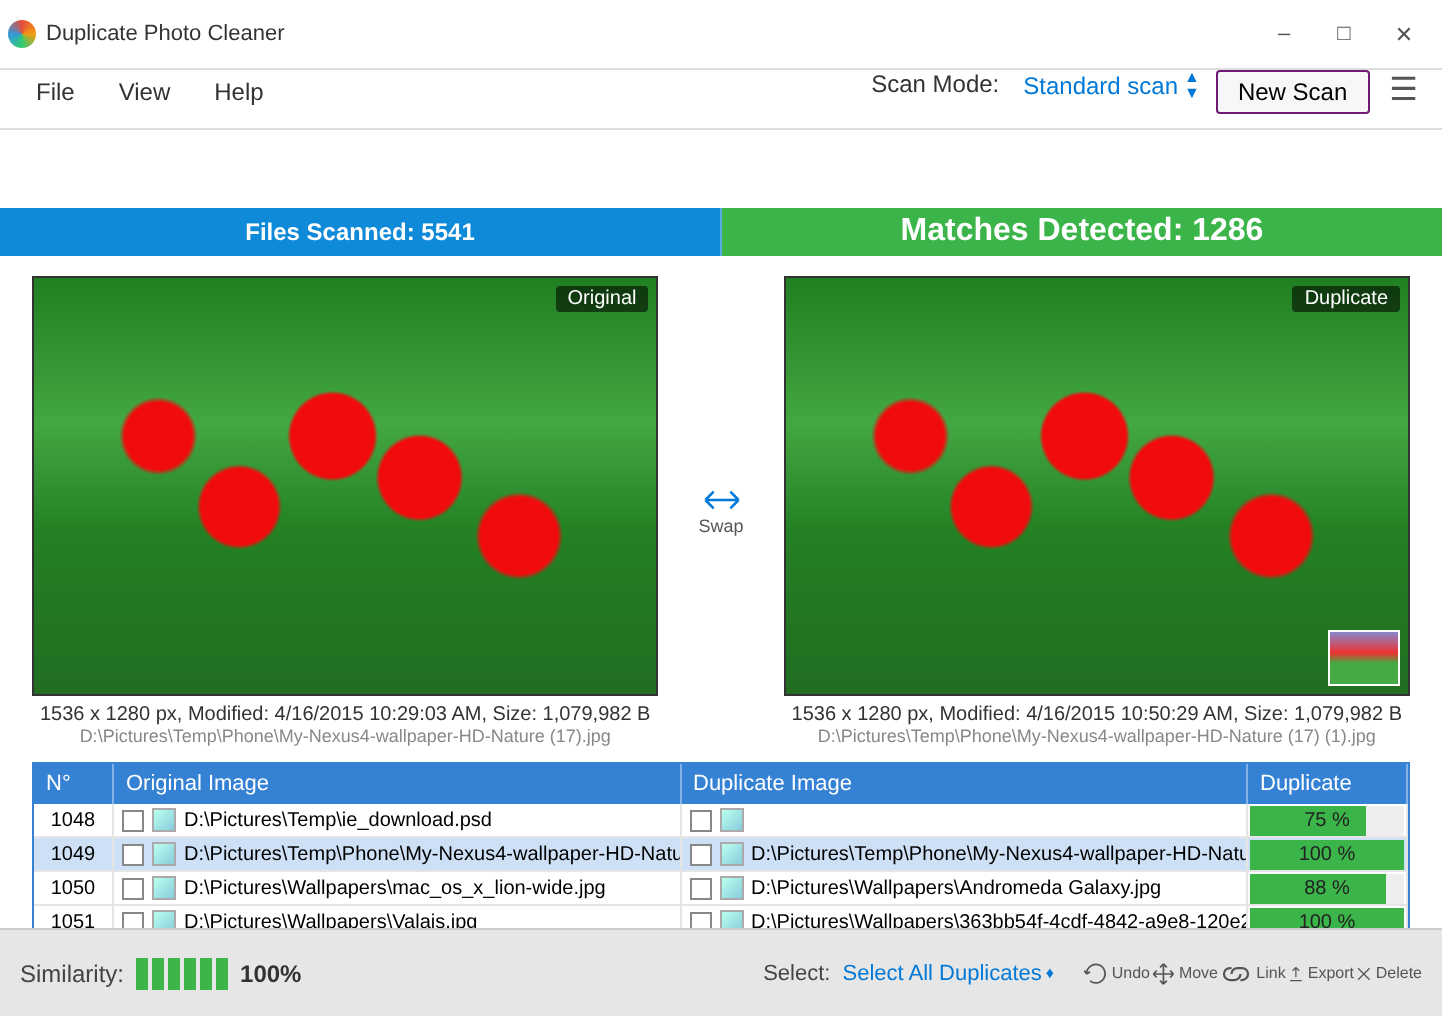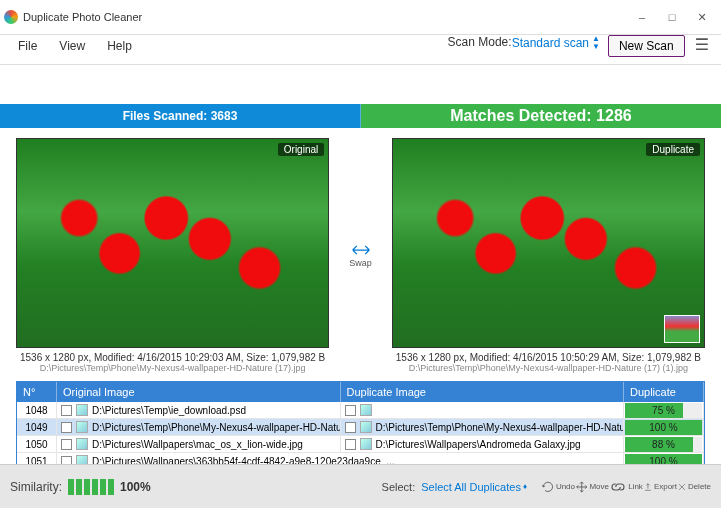--- a/index.html
+++ b/index.html
@@ -6,21 +6,21 @@
 body { font-family: "Segoe UI", Arial, sans-serif; font-size: 11px; background: #fff; width: 721px; height: 508px; overflow: hidden; position: relative; }
 
 .titlebar { height: 35px; display: flex; align-items: center; padding: 0 4px; background: #fff; border-bottom: 1px solid #ddd; }
 .titlebar .logo { width: 14px; height: 14px; border-radius: 50%; background: conic-gradient(#e74c3c, #f39c12, #2ecc71, #3498db, #e74c3c); margin-right: 5px; }
 .titlebar .title { flex: 1; font-size: 11px; color: #333; }
 .titlebar .btn { width: 30px; height: 20px; display: flex; align-items: center; justify-content: center; color: #555; }
 
 .menubar { height: 30px; display: flex; align-items: flex-start; padding: 0 8px; background: #fff; border-bottom: 1px solid #ddd; }
 .menubar .menu-item { padding: 4px 10px; font-size: 12px; color: #333; margin-right: 2px; }
 .menubar .spacer { flex: 1; }
-.menubar .scan-label { font-size: 12px; color: #333; margin-right: 0; }
+.menubar .scan-label { font-size: 12px; color: #333; margin-right: 12px; }
 .menubar .scan-mode { color: #0078d7; font-size: 12px; margin-right: 8px; display: inline-flex; align-items: center; gap: 3px; }
 .menubar .arr { font-size: 8px; line-height: 1; }
 .menubar .new-scan-btn { border: 1px solid #701a75; background: #f7f7f7; padding: 3px 10px; font-size: 12px; border-radius: 2px; margin-right: 6px; }
 .menubar .hamburger { font-size: 16px; color: #555; padding: 0 4px; }
 
 .status-row { display: flex; height: 24px; margin-top: 39px; }
 .status-left { flex: 1; background: #0f8ad8; color: #fff; display: flex; align-items: center; justify-content: center; font-size: 12px; font-weight: bold; border-right: 1px solid rgba(255,255,255,.3); }
 .status-right { flex: 1; background: #3bb54a; color: #fff; display: flex; align-items: center; justify-content: center; font-size: 16px; font-weight: bold; }
 
 .preview { display: flex; padding: 10px 16px 2px 16px; gap: 20px; align-items: center; }
@@ -97,21 +97,21 @@
     <span>Standard scan</span>
     <span class="arr">▲<br>▼</span>
   </div>
   <button class="new-scan-btn">New Scan</button>
   <div class="hamburger">☰</div>
 </div>
 
 <div class="status-row">
   <div class="status-left">
     <span>Files Scanned:</span>&nbsp;
-    <span>3683</span>
+    <span>5541</span>
   </div>
   <div class="status-right">
     <span>Matches Detected:</span>&nbsp;
     <span>1286</span>
   </div>
 </div>
 
 <div class="preview">
   <div class="img-col">
     <div class="img-box">
@@ -203,20 +203,25 @@
         </div>
         <div class="td td-sim">
           <div class="sim-bar">
             <div class="sim-fill" style="width:88%"></div>
             <div class="sim-text">88 %</div>
           </div>
         </div>
       </div>
       <div class="tr">
         <div class="td td-no">1051</div>
+        <div class="td td-orig">
+          <span class="chk"></span>
+          <span class="thumb-ico"></span>
+          <span>D:\Pictures\Wallpapers\Valais.jpg</span>
+        </div>
         <div class="td td-dup">
           <span class="chk"></span>
           <span class="thumb-ico"></span>
           <span>D:\Pictures\Wallpapers\363bb54f-4cdf-4842-a9e8-120e23daa9ce_...</span>
         </div>
         <div class="td td-sim">
           <div class="sim-bar">
             <div class="sim-fill" style="width:100%"></div>
             <div class="sim-text">100 %</div>
           </div>

